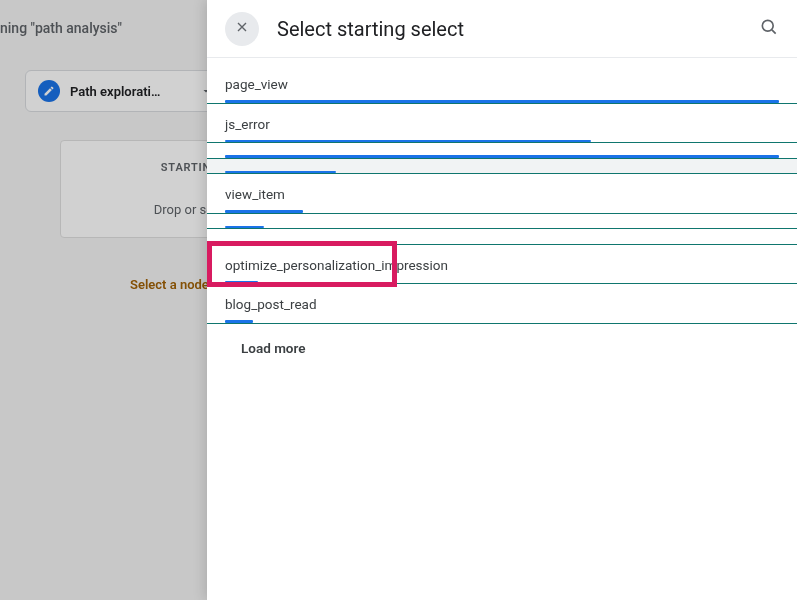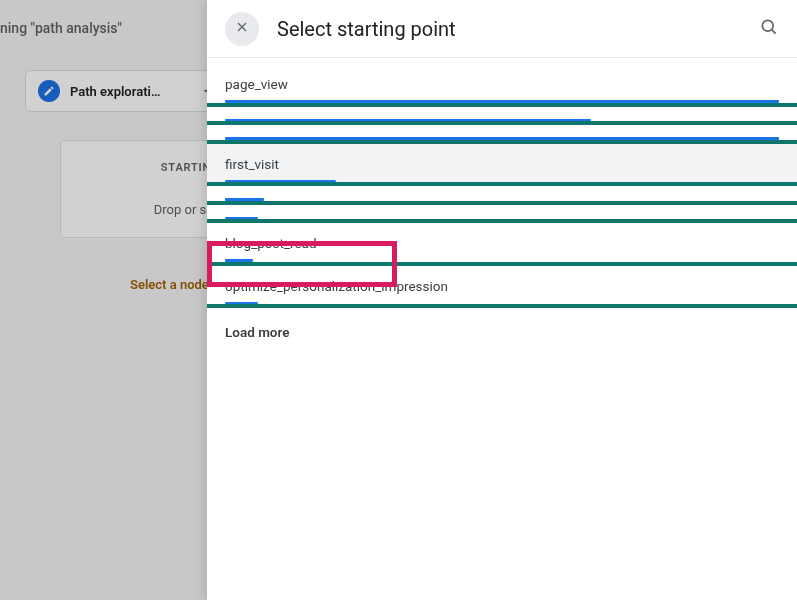--- a/index.html
+++ b/index.html
@@ -129,21 +129,21 @@
     }
     .search-btn svg { width: 20px; height: 20px; stroke: #5f6368; stroke-width: 2; fill: none; }
     .panel-list {
       flex: 1;
       overflow-y: auto;
       padding-top: 6px;
     }
     .event-row {
       padding: 12px 18px 0 18px;
       cursor: pointer;
-      border-bottom: 4px solid #0f766e;
+      border-bottom: 1px solid #0f766e;
     }
     .event-row .ev-label {
       font-size: 13.5px;
       color: #3c4043;
       padding-bottom: 8px;
     }
     .event-row .bar {
       height: 2.5px;
       background: #1a73e8;
       border-radius: 1px;
@@ -151,21 +151,21 @@
     .event-row.selected {
       background: #f1f3f4;
     }
     .highlight-box {
       position: absolute;
       border: 5px solid #d81b60;
       pointer-events: none;
       z-index: 10;
     }
     .load-more {
-      padding: 16px 18px;
+      padding: 16px 34px;
       font-size: 13.5px;
       font-weight: 600;
       color: #3c4043;
       cursor: pointer;
     }
   </style>
 </head>
 <body>
 
 <div class="backdrop">
@@ -197,56 +197,60 @@
 
 <div class="panel">
   <div class="panel-header">
     <div class="close-btn">
       <span>
         <svg viewBox="0 0 24 24">
             <path d="M6 6 L18 18 M18 6 L6 18"></path>
           </svg>
       </span>
     </div>
-    <div class="panel-title">Select starting point</div>
+    <div class="panel-title">Select starting select</div>
     <div class="search-btn">
       <span>
         <svg viewBox="0 0 24 24">
             <circle cx="10.5" cy="10.5" r="6.5"></circle>
             <path d="M20 20 L15.5 15.5"></path>
           </svg>
       </span>
     </div>
   </div>
   <div class="panel-list" id="event-list">
       <div class="event-row">
         <div class="ev-label">page_view</div>
         <div class="bar" style="width: 100%;"></div>
       </div>
       <div class="event-row">
+        <div class="ev-label">js_error</div>
         <div class="bar" style="width: 66%;"></div>
       </div>
       <div class="event-row">
         <div class="bar" style="width: 100%;"></div>
       </div>
       <div class="event-row selected">
-        <div class="ev-label">first_visit</div>
         <div class="bar" style="width: 20%;"></div>
       </div>
       <div class="event-row">
+        <div class="ev-label">view_item</div>
+        <div class="bar" style="width: 14%;"></div>
+      </div>
+      <div class="event-row">
         <div class="bar" style="width: 7%;"></div>
       </div>
       <div class="event-row">
+        <div class="bar" style="width: 6%;"></div>
+      </div>
+      <div class="event-row">
+        <div class="ev-label">optimize_personalization_impression</div>
         <div class="bar" style="width: 6%;"></div>
       </div>
       <div class="event-row">
         <div class="ev-label">blog_post_read</div>
         <div class="bar" style="width: 5%;"></div>
-      </div>
-      <div class="event-row">
-        <div class="ev-label">optimize_personalization_impression</div>
-        <div class="bar" style="width: 6%;"></div>
       </div>
       <div class="load-more">Load more</div>
     </div>
 </div>
 
 <div class="highlight-box" id="highlight" style="top: 241px; left: 207px; width: 190px; height: 46px;"></div>
 
 </body></html>

